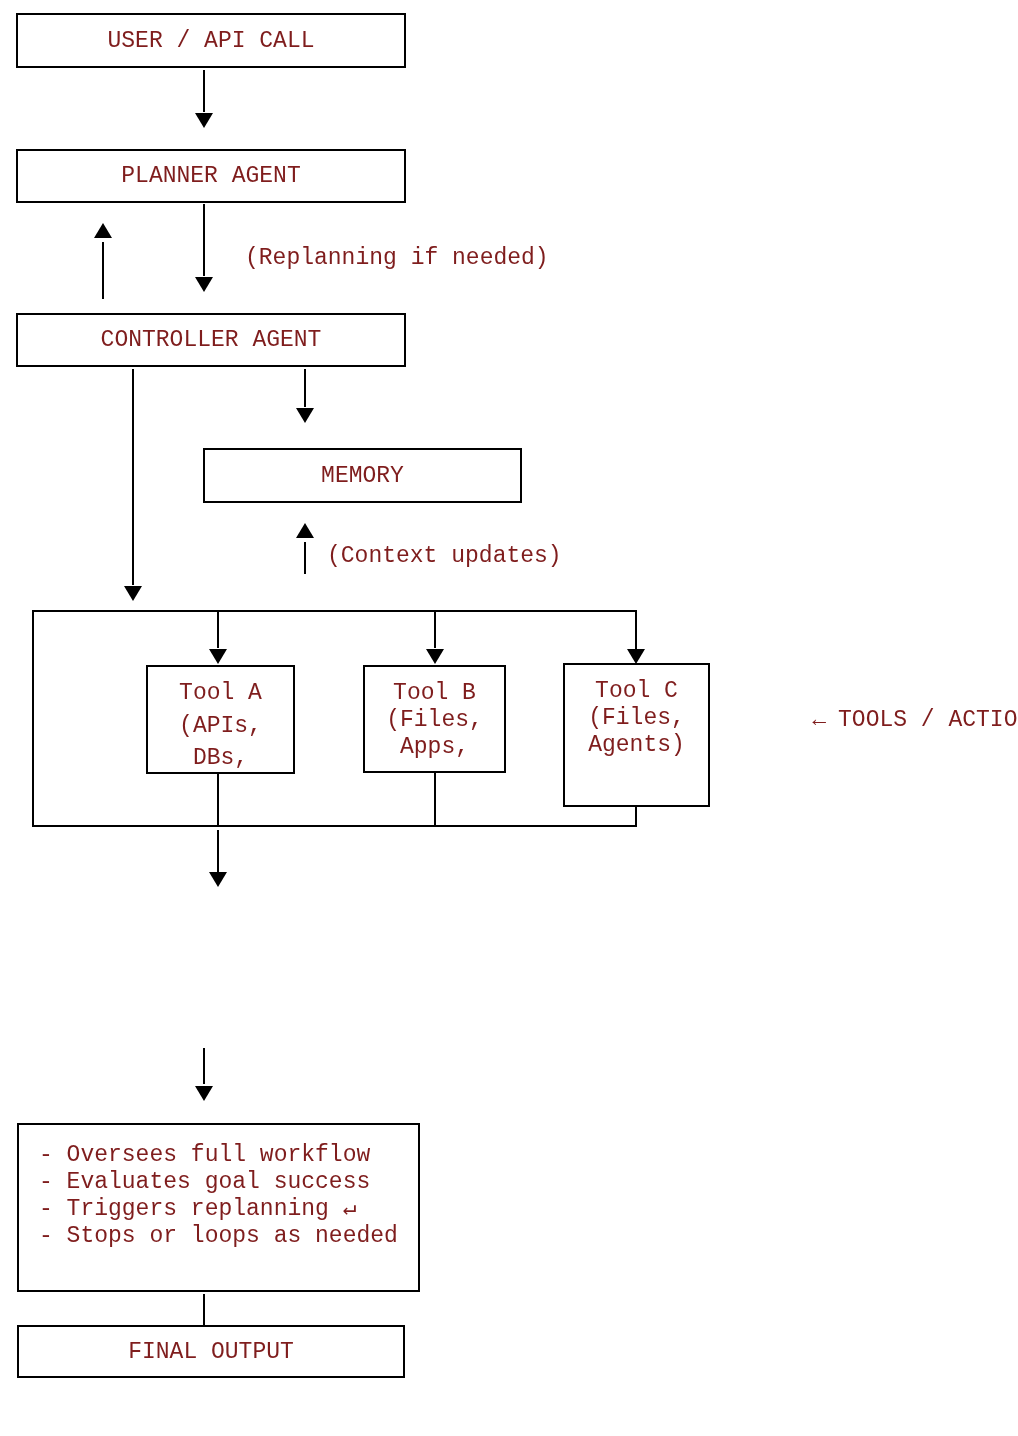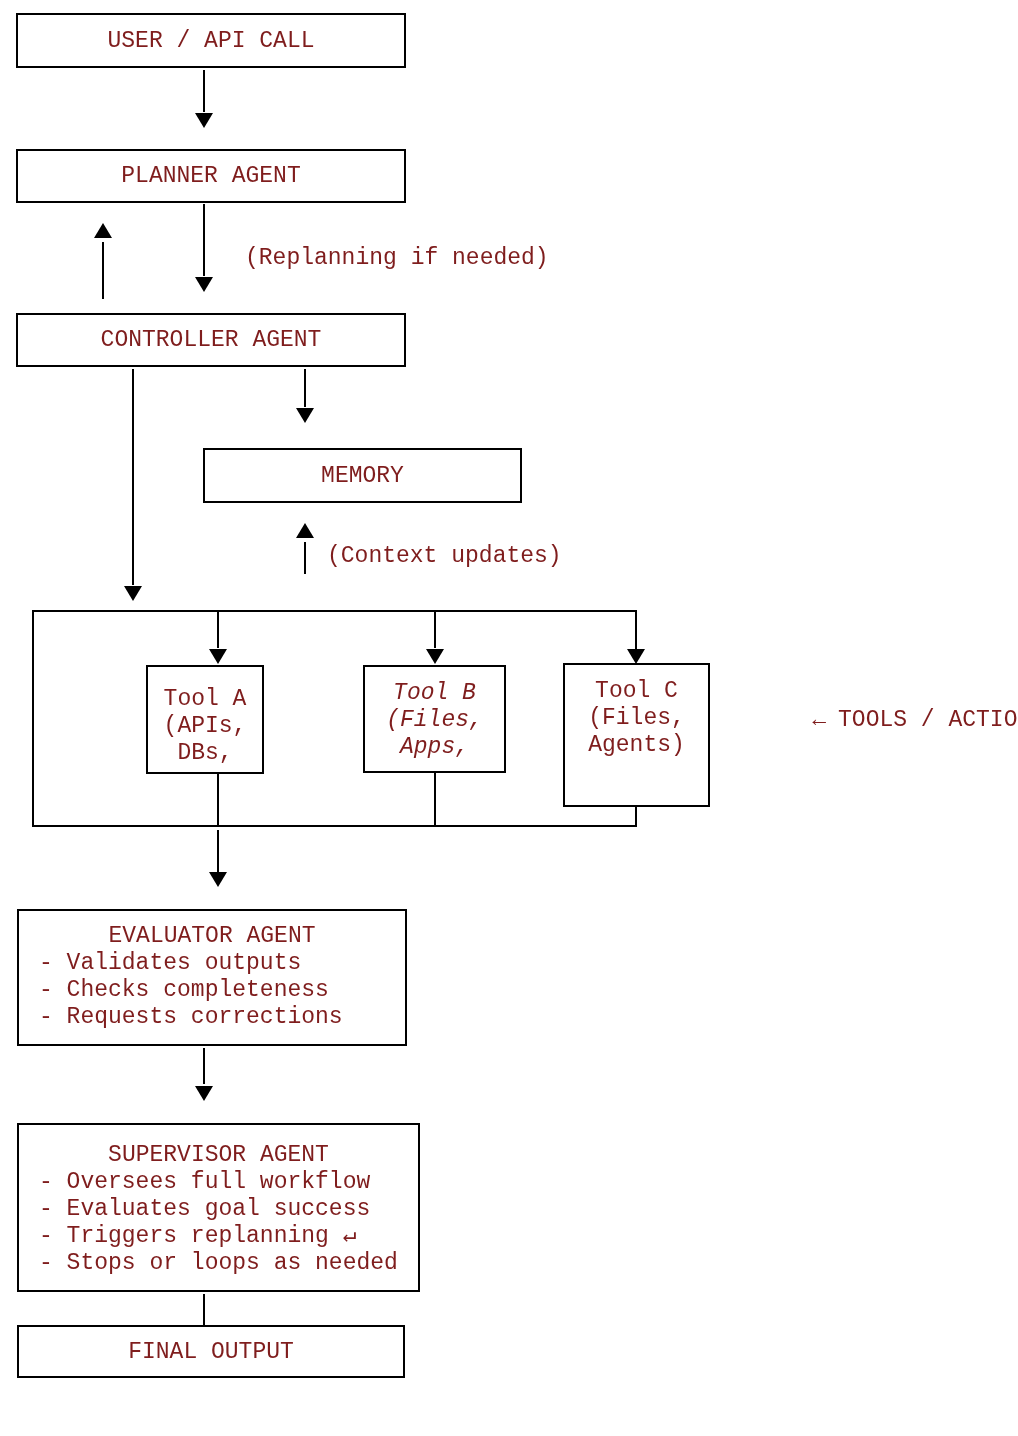--- a/index.html
+++ b/index.html
@@ -130,27 +130,27 @@
   <div class="outer-frame" style="left:32px; top:610px; width:605px; height:217px;"></div>
   <div class="vline" style="left:635px; top:610px; height:42px;"></div>
   <div class="vline" style="left:635px; top:775px; height:52px;"></div>
 
   <div class="vline" style="left:217px; top:612px; height:36px;"></div>
   <div class="arrow-down" style="left:209px; top:649px;"></div>
   <div class="vline" style="left:434px; top:612px; height:36px;"></div>
   <div class="arrow-down" style="left:426px; top:649px;"></div>
   <div class="arrow-down" style="left:627px; top:649px;"></div>
 
-  <div class="box tool-box" style="left:146px; top:665px; width:118px; height:109px; flex-direction:column; justify-content:center;">
+  <div class="box tool-box" style="left:146px; top:665px; width:149px; height:109px; flex-direction:column; justify-content:space-between;">
     <span>Tool A</span>
     <span>(APIs,</span>
     <span>DBs,</span>
   </div>
 
-  <div class="box tool-box" style="left:363px; top:665px; width:143px; height:108px; flex-direction:column; justify-content:flex-start;font-style:italic;">
+  <div class="box tool-box" style="left:363px; top:665px; width:143px; height:108px; flex-direction:column; justify-content:flex-start;">
     <span>Tool B</span>
     <span>(Files,</span>
     <span>Apps,</span>
   </div>
 
   <div class="box tool-box" style="left:563px; top:663px; width:147px; height:144px; flex-direction:column; justify-content:flex-start;">
     <span>Tool C</span>
     <span>(Files,</span>
     <span>Agents)</span>
   </div>
@@ -158,32 +158,25 @@
   <div class="float-label" style="left:757px; top:680px;">
     <span class="inline-icon">←</span><span>TOOLS / ACTIONS</span>
   </div>
 
   <div class="vline" style="left:217px; top:773px; height:54px;"></div>
   <div class="vline" style="left:434px; top:773px; height:54px;"></div>
 
   <div class="vline" style="left:217px; top:830px; height:42px;"></div>
   <div class="arrow-down" style="left:209px; top:872px;"></div>
 
-  <div class="box multi" style="left:17px; top:909px; width:390px; height:137px; padding-top:12px;">
-    <div class="title-line">EVALUATOR AGENT</div>
-    <div class="item-line">- Validates outputs</div>
-    <div class="item-line">- Checks completeness</div>
-    <div class="item-line">- Requests corrections</div>
-  </div>
 
   <div class="vline" style="left:203px; top:1048px; height:36px;"></div>
   <div class="arrow-down" style="left:195px; top:1086px;"></div>
 
   <div class="box multi" style="left:17px; top:1123px; width:403px; height:169px; padding-top:17px;">
-    <div class="title-line">SUPERVISOR AGENT</div>
     <div class="item-line">- Oversees full workflow</div>
     <div class="item-line">- Evaluates goal success</div>
     <div class="item-line">- Triggers replanning ↵</div>
     <div class="item-line">- Stops or loops as needed</div>
   </div>
 
   <div class="vline" style="left:203px; top:1294px; height:38px;"></div>
   <div class="arrow-down" style="left:195px; top:1336px;"></div>
 
   <div class="box" style="left:17px; top:1325px; width:388px; height:53px;">

